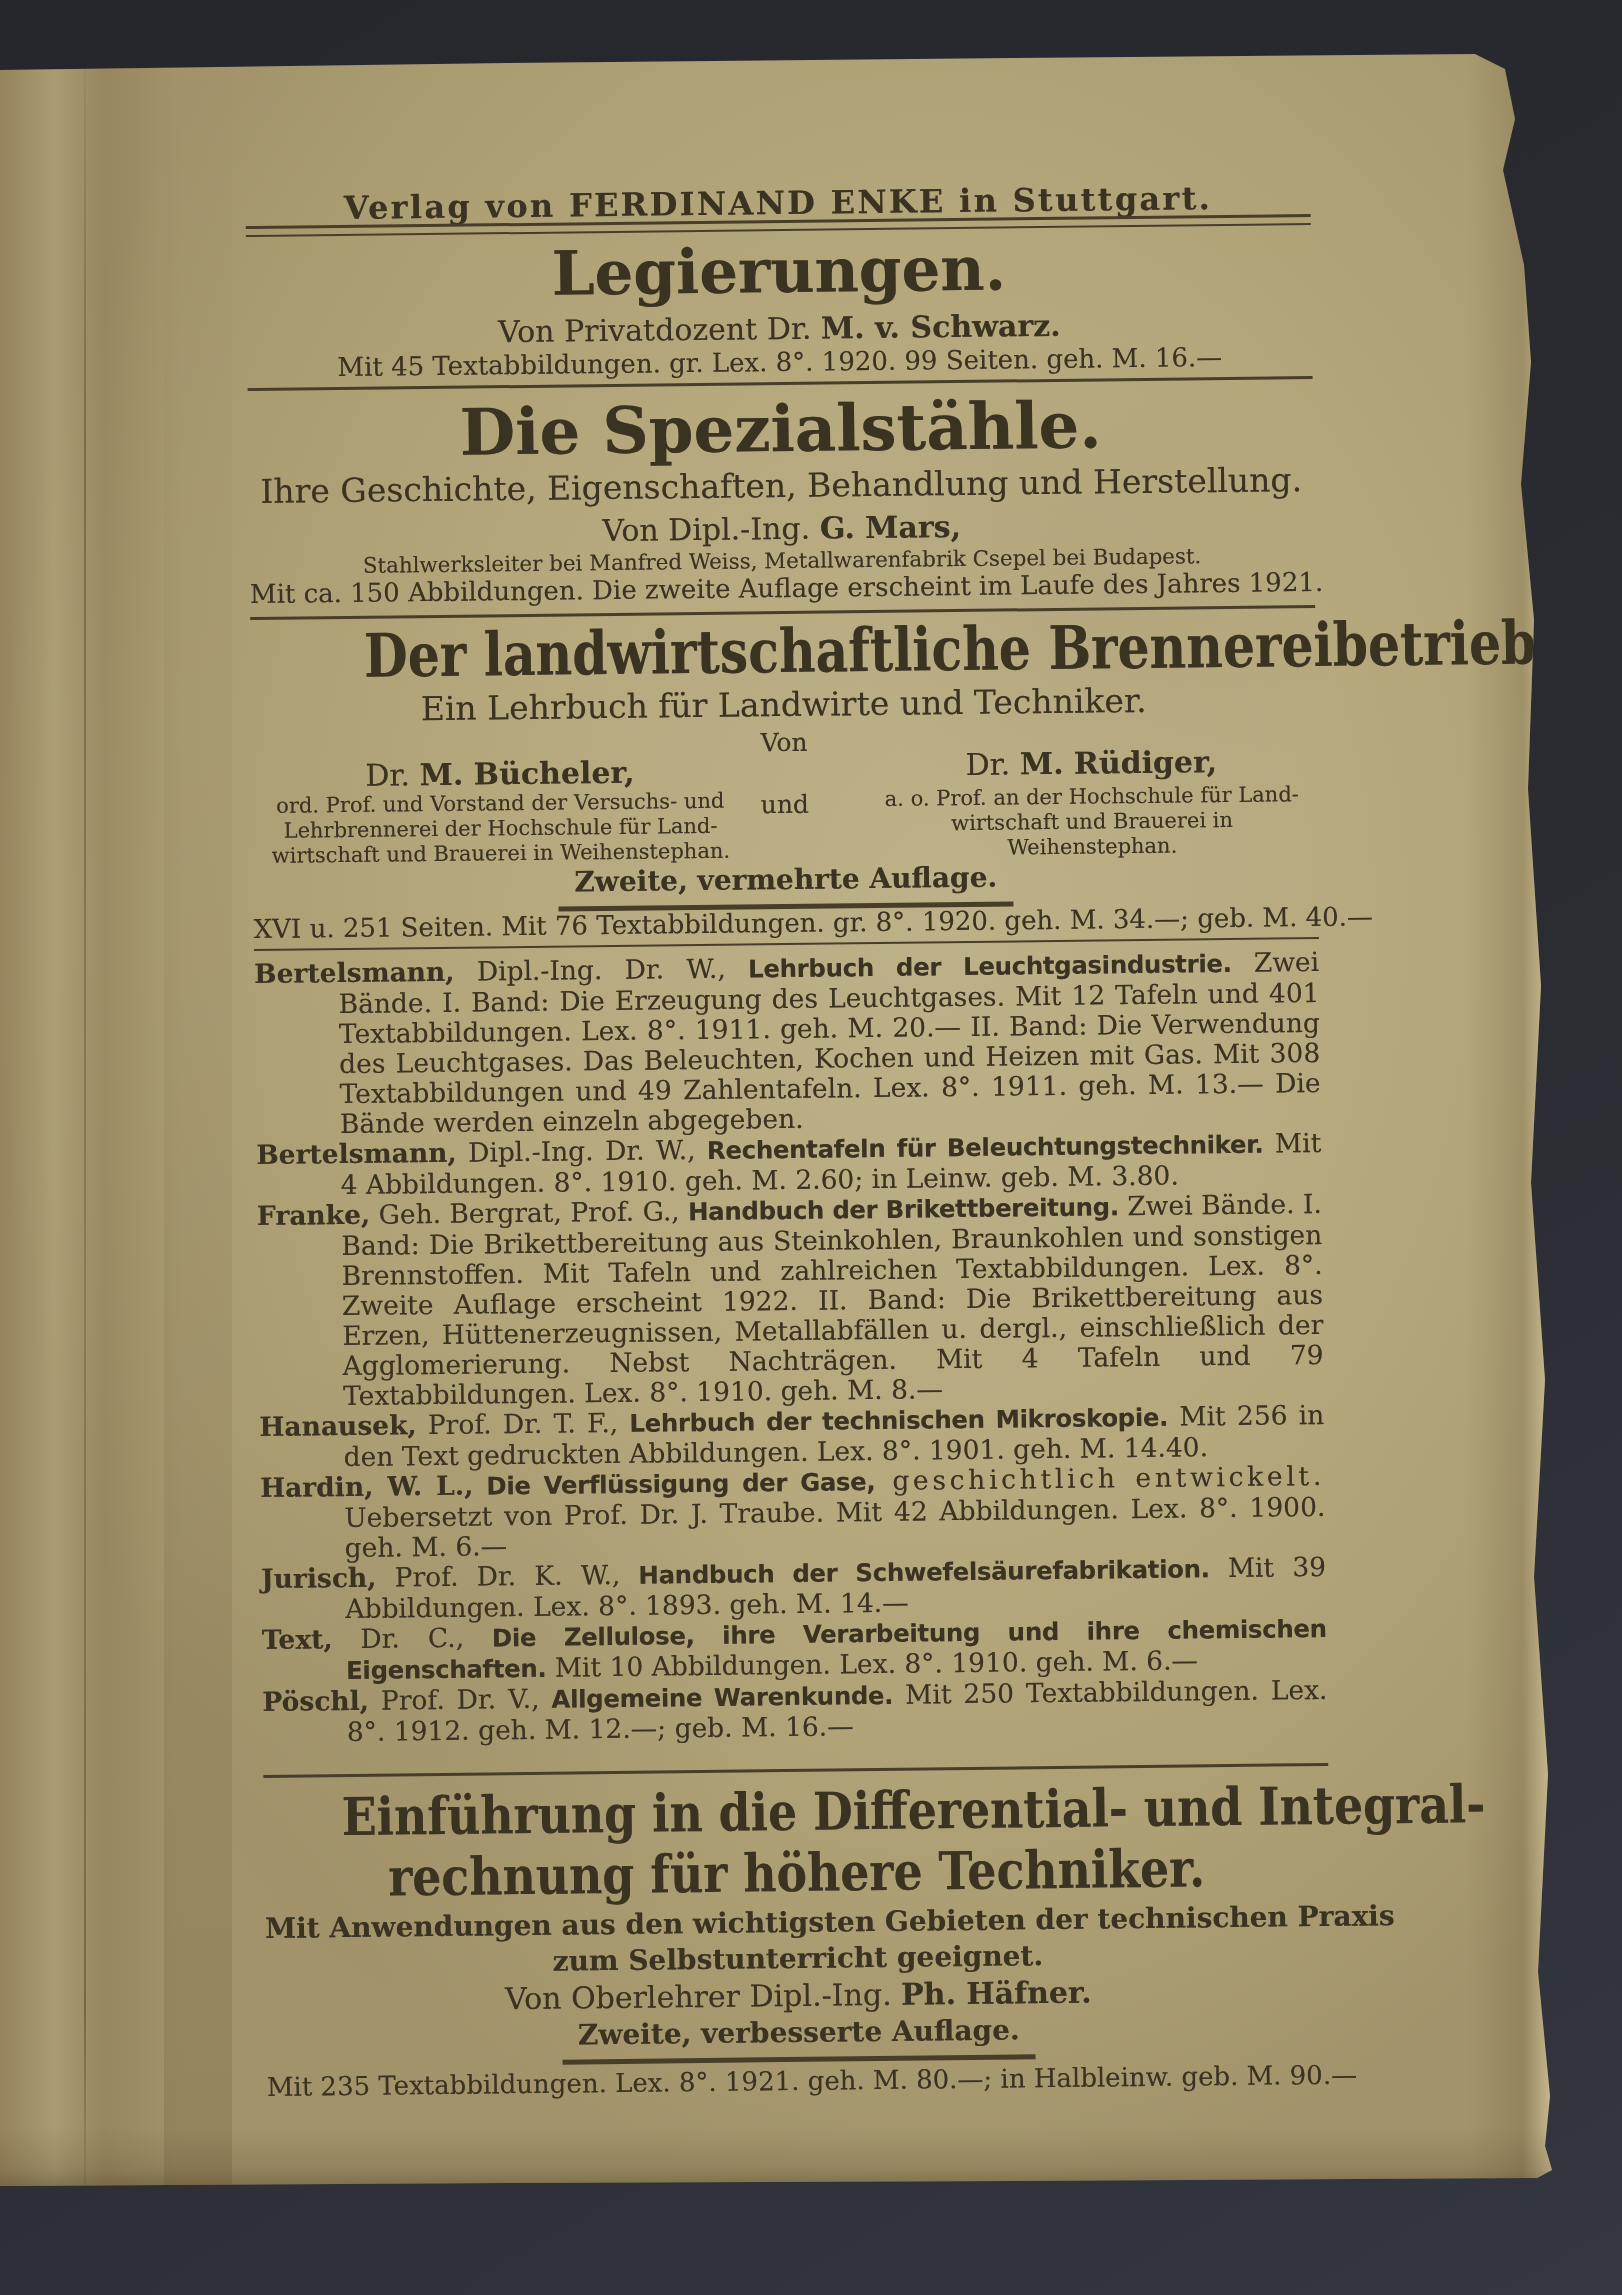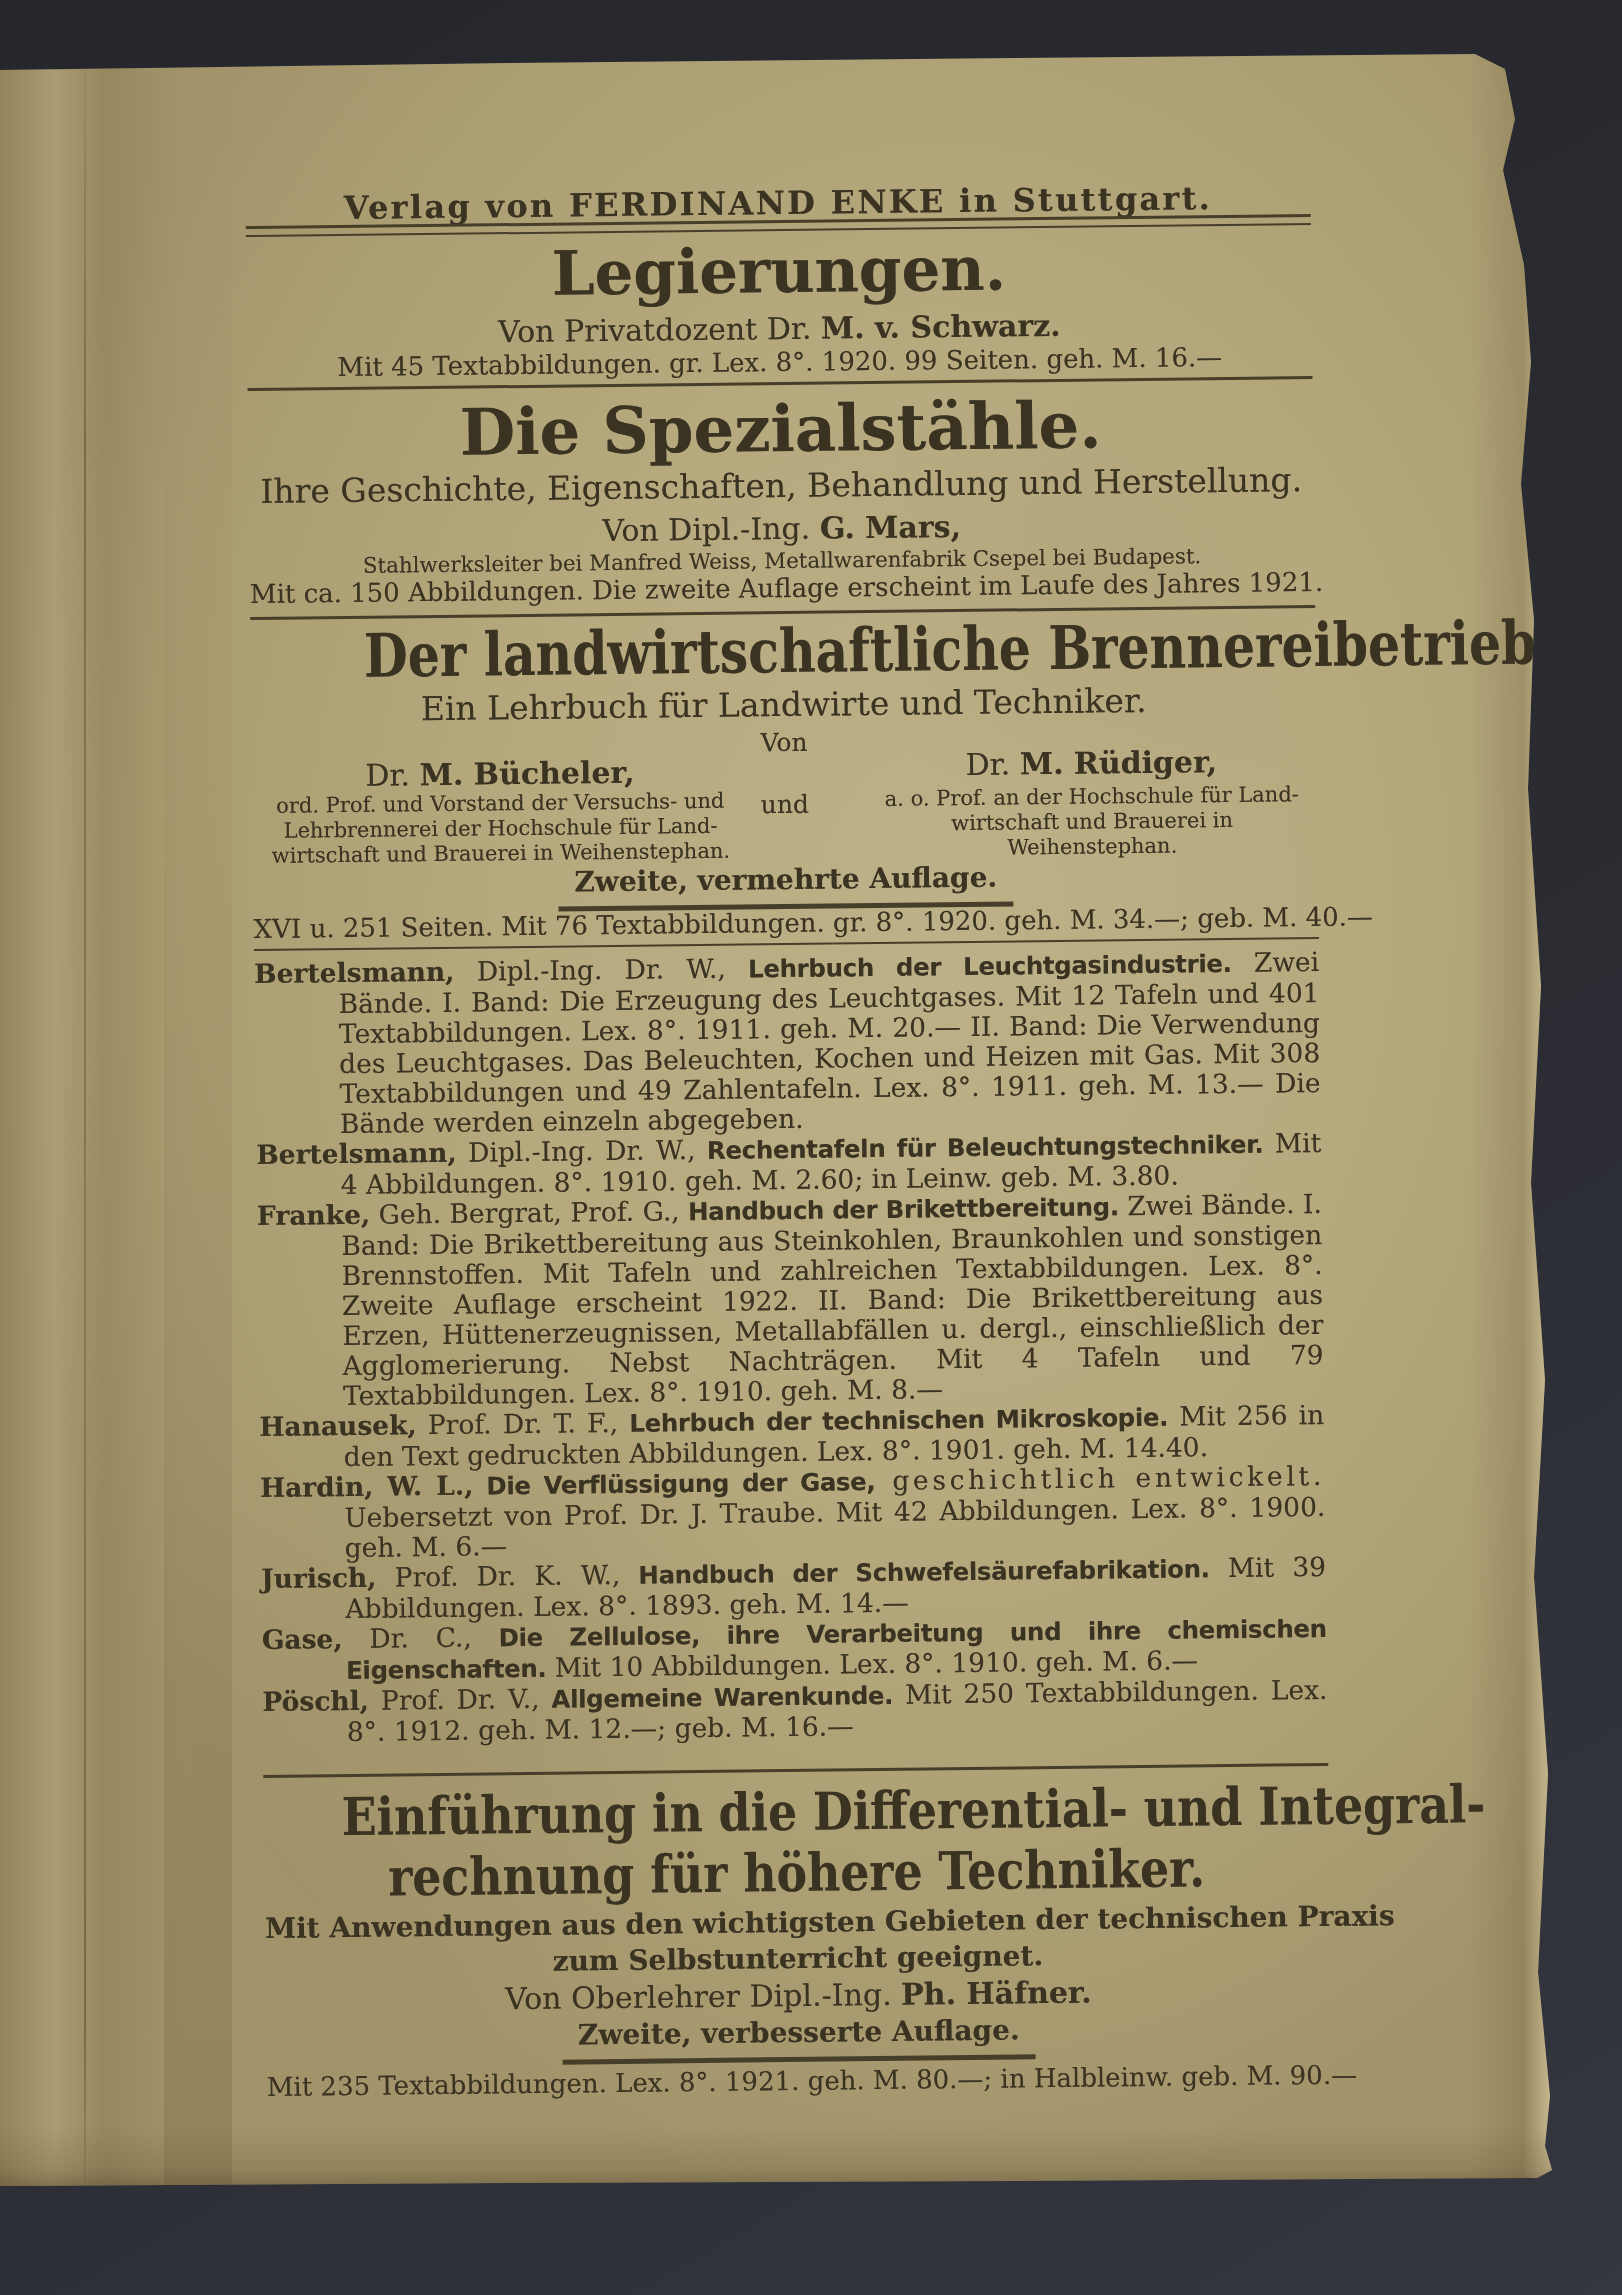--- a/index.html
+++ b/index.html
@@ -141,21 +141,21 @@
       <div class="c b3-det">XVI u. 251 Seiten.  Mit 76 Textabbildungen.  gr. 8°.  1920.  geh. M. 34.—;  geb. M. 40.—</div>
       <div class="rule r4"></div>
 
       <div class="catalog">
         <p><span class="seg-a">Bertelsmann,</span><span> Dipl.-Ing. Dr. W., </span><span class="seg-t">Lehrbuch der Leuchtgasindustrie.</span><span> Zwei Bände. I. Band: Die Erzeugung des Leuchtgases. Mit 12 Tafeln und 401 Textabbildungen. Lex. 8°. 1911. geh. M. 20.— II. Band: Die Verwendung des Leuchtgases. Das Beleuchten, Kochen und Heizen mit Gas. Mit 308 Textabbildungen und 49 Zahlentafeln. Lex. 8°. 1911. geh. M. 13.— Die Bände werden einzeln abgegeben.</span></p>
         <p><span class="seg-a">Bertelsmann,</span><span> Dipl.-Ing. Dr. W., </span><span class="seg-t">Rechentafeln für Beleuchtungstechniker.</span><span> Mit 4 Abbildungen. 8°. 1910. geh. M. 2.60; in Leinw. geb. M. 3.80.</span></p>
         <p><span class="seg-a">Franke,</span><span> Geh. Bergrat, Prof. G., </span><span class="seg-t">Handbuch der Brikettbereitung.</span><span> Zwei Bände. I. Band: Die Brikettbereitung aus Steinkohlen, Braunkohlen und sonstigen Brennstoffen. Mit Tafeln und zahlreichen Textabbildungen. Lex. 8°. Zweite Auflage erscheint 1922. II. Band: Die Brikettbereitung aus Erzen, Hüttenerzeugnissen, Metallabfällen u. dergl., einschließlich der Agglomerierung. Nebst Nachträgen. Mit 4 Tafeln und 79 Textabbildungen. Lex. 8°. 1910. geh. M. 8.—</span></p>
         <p><span class="seg-a">Hanausek,</span><span> Prof. Dr. T. F., </span><span class="seg-t">Lehrbuch der technischen Mikroskopie.</span><span> Mit 256 in den Text gedruckten Abbildungen. Lex. 8°. 1901. geh. M. 14.40.</span></p>
         <p><span class="seg-a">Hardin, W. L.,</span><span> </span><span class="seg-t">Die Verflüssigung der Gase,</span><span class="seg-s"> geschichtlich entwickelt.</span><span> Uebersetzt von Prof. Dr. J. Traube. Mit 42 Abbildungen. Lex. 8°. 1900. geh. M. 6.—</span></p>
         <p><span class="seg-a">Jurisch,</span><span> Prof. Dr. K. W., </span><span class="seg-t">Handbuch der Schwefelsäurefabrikation.</span><span> Mit 39 Abbildungen. Lex. 8°. 1893. geh. M. 14.—</span></p>
-        <p><span class="seg-a">Gase,</span><span> Dr. C., </span><span class="seg-t">Die Zellulose, ihre Verarbeitung und ihre chemischen Eigenschaften.</span><span> Mit 10 Abbildungen. Lex. 8°. 1910. geh. M. 6.—</span></p>
+        <p><span class="seg-a">Text,</span><span> Dr. C., </span><span class="seg-t">Die Zellulose, ihre Verarbeitung und ihre chemischen Eigenschaften.</span><span> Mit 10 Abbildungen. Lex. 8°. 1910. geh. M. 6.—</span></p>
         <p><span class="seg-a">Pöschl,</span><span> Prof. Dr. V., </span><span class="seg-t">Allgemeine Warenkunde.</span><span> Mit 250 Textabbildungen. Lex. 8°. 1912. geh. M. 12.—; geb. M. 16.—</span></p>
       </div>
 
       <div class="rule r5"></div>
       <div class="c b4-t1"><span class="squish2">Einführung in die Differential- und Integral-</span></div>
       <div class="c b4-t2"><span class="squish2">rechnung für höhere Techniker.</span></div>
       <div class="c b4-s1">Mit Anwendungen aus den wichtigsten Gebieten der technischen Praxis</div>
       <div class="c b4-s2">zum Selbstunterricht geeignet.</div>
       <div class="c b4-by"><span>Von Oberlehrer Dipl.-Ing. </span><span class="seg-n">Ph. Häfner.</span></div>
       <div class="c b4-ed"><span class="underlined">Zweite, verbesserte Auflage.</span></div>

